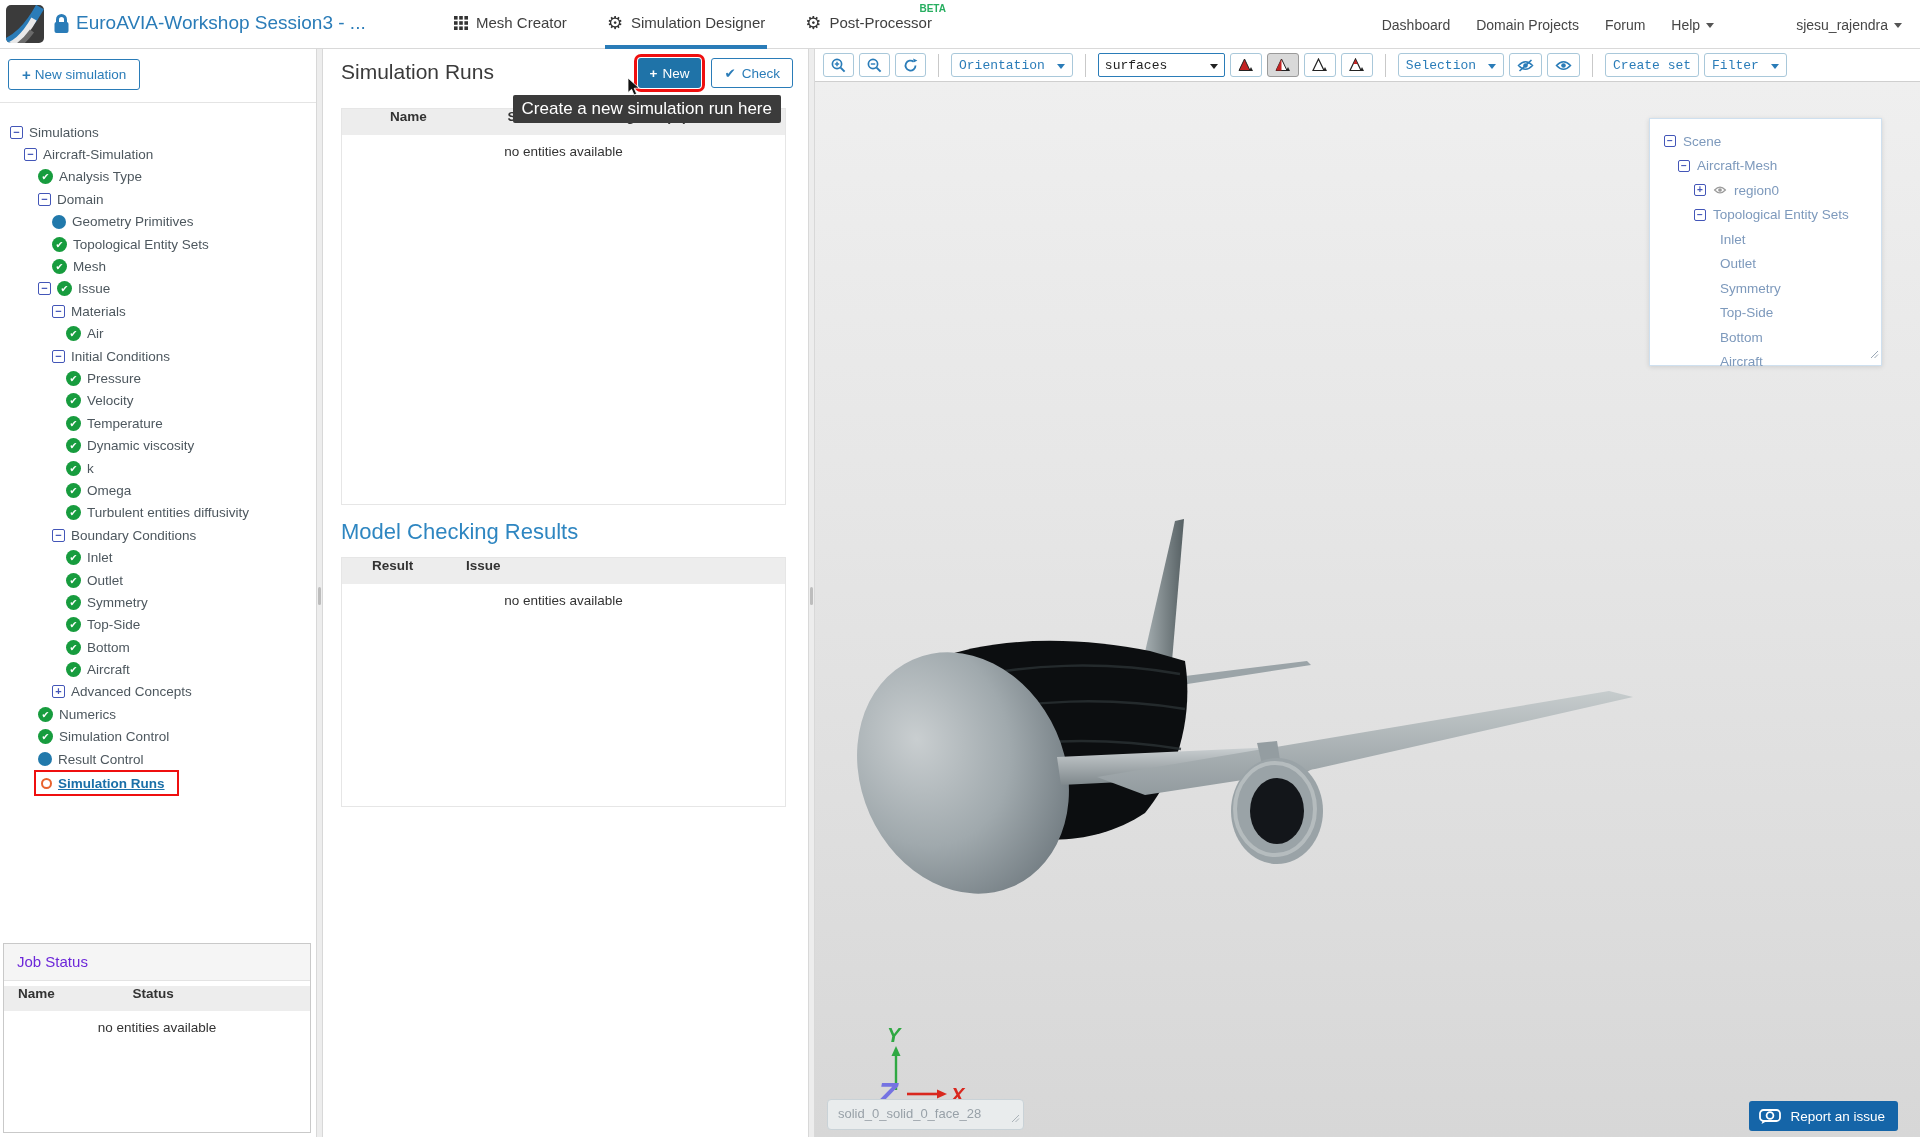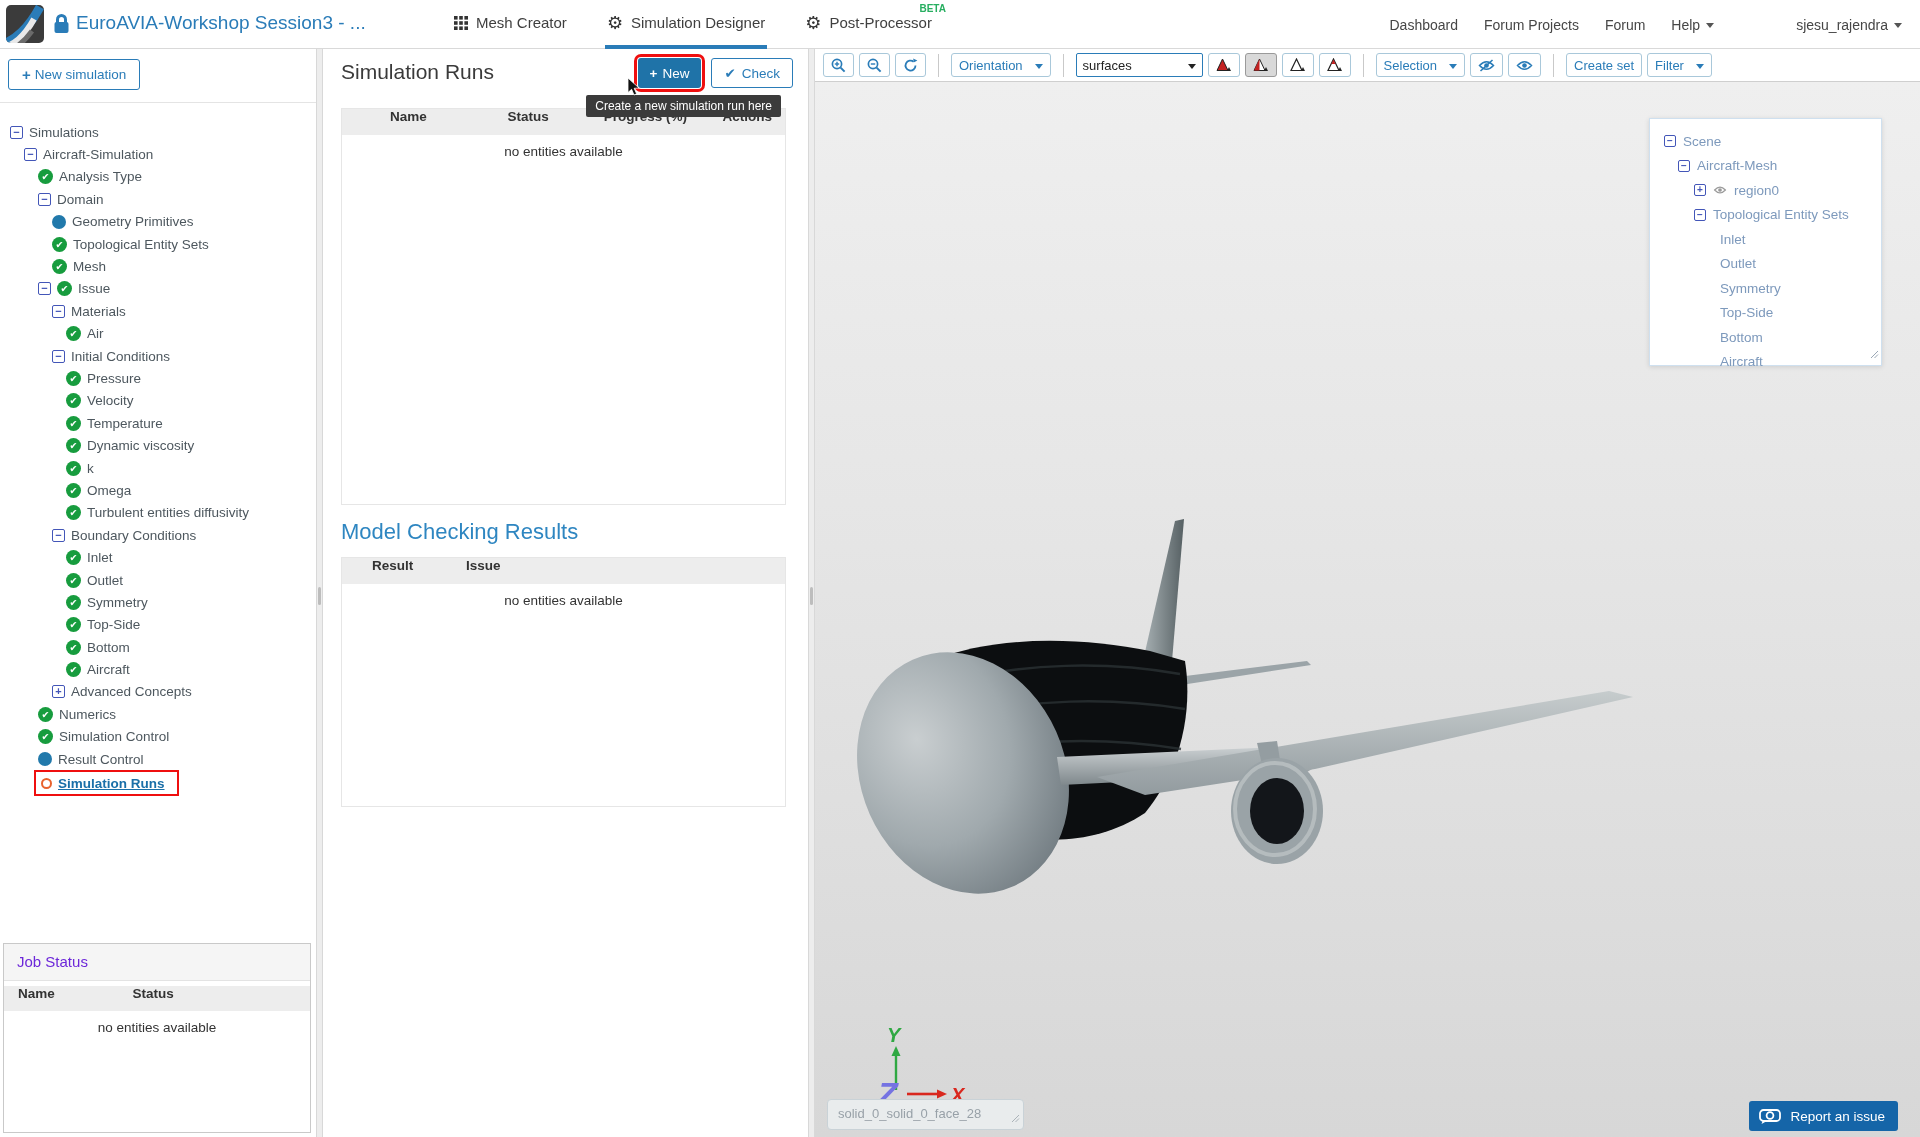--- a/index.html
+++ b/index.html
@@ -56,39 +56,39 @@
 
   
   #mid { position:absolute; top:49px; left:323px; width:485px; bottom:0; background:#fff; }
   #runs-title { position:absolute; left:18px; top:11px; font-size:21px; color:#3a3a3a; }
   #btn-row { position:absolute; top:9px; right:15px; display:flex; gap:10px; }
   #new-btn { background:#1f73a8; color:#fff; border:none; border-radius:3px; font-size:13.5px;
     padding:6px 12px; display:inline-flex; gap:5px; align-items:center; cursor:pointer;
     outline:3px solid #ef0f0f; outline-offset:1px; }
   #check-btn { background:#fff; color:#2a7cb8; border:1px solid #2a7cb8; border-radius:3px; font-size:13.5px;
     padding:6px 12px; display:inline-flex; gap:6px; align-items:center; cursor:pointer; }
-  #tooltip { position:absolute; top:46px; right:27px; background:#3b3b3b; color:#fff; font-size:12px;
+  #tooltip { position:absolute; top:46px; right:27px; background:#3b3b3b; color:#fff; font-size:17px;
     padding:4px 9px; border-radius:2px; z-index:20; white-space:nowrap; }
   #cursor-ic { position:absolute; top:29px; right:168px; z-index:21; }
   .tbl { position:absolute; left:18px; right:22px; border:1px solid #e6e6e6; background:#fff; }
   #runs-tbl { top:59px; height:397px; }
   #runs-tbl .th, #mcr-tbl .th { font-size:13.5px; }
   #runs-tbl .thead { height:26px; }
   #runs-tbl .th { text-align:center; }
   #runs-tbl .th:nth-child(1){ width:30%; } #runs-tbl .th:nth-child(2){ width:24%; }
   #runs-tbl .th:nth-child(3){ width:29%; } #runs-tbl .th:nth-child(4){ width:17%; }
   #mcr-title { position:absolute; left:18px; top:470px; font-size:22px; color:#2e86c1; }
   #mcr-tbl { top:508px; height:250px; }
   #mcr-tbl .thead { height:26px; }
   #mcr-tbl .th:nth-child(1){ width:28%; padding-left:30px; } #mcr-tbl .th:nth-child(2){ width:72%; }
 
   
   #viewport { position:absolute; top:49px; left:815px; right:0; bottom:0; background:#fff; }
   #vtoolbar { position:absolute; top:0; left:0; right:0; height:33px; background:#fff; border-bottom:1px solid #cfcfcf;
-    display:flex; align-items:center; padding-left:8px; gap:5px; z-index:10; }
+    display:flex; align-items:center; padding-left:8px; gap:5px; z-index:10;font-family:Liberation Mono, monospace; }
   .vbtn { height:24px; min-width:26px; background:#fff; border:1px solid #a9c8da; border-radius:3px; color:#2a7cb8;
     display:inline-flex; align-items:center; justify-content:center; gap:6px; font-size:13px; padding:0 7px; cursor:pointer; }
   .vbtn.pressed { background:#d9d9d9; border-color:#9a9a9a; }
   .vsep { width:1px; height:23px; background:#c9c9c9; margin:0 7px; }
   #surface-select { height:24px; width:127px; border:1px solid #2a7cb8; border-radius:2px; background:#fff; color:#222;
     font-size:13px; display:inline-flex; align-items:center; justify-content:space-between; padding:0 6px; cursor:pointer; }
   #surface-select .caret{ border-top-color:#222; margin-left:4px;}
   .vbtn .caret { border-top-color:#2a7cb8; }
   #canvas { position:absolute; top:33px; left:0; right:0; bottom:0;
     background:linear-gradient(180deg,#efefef 0%,#e6e6e6 40%,#d7d7d7 100%); overflow:hidden; }
@@ -151,21 +151,21 @@
     </div>
     <div class="tab">
       <span class="gear">⚙</span>
       <span>Post-Processor</span>
       <span class="badge">BETA</span>
     </div>
   </div>
 
   <div id="header-links">
     <span class="lnk">Dashboard</span>
-    <span class="lnk">Forum Projects</span>
+    <span class="lnk">Domain Projects</span>
     <span class="lnk">Forum</span>
     <span class="lnk">
         <span>Help</span>
         <span class="caret"></span>
       </span>
     <span class="lnk" id="user-menu">
         <span>sjesu_rajendra</span>
         <span class="caret"></span>
       </span>
   </div>

